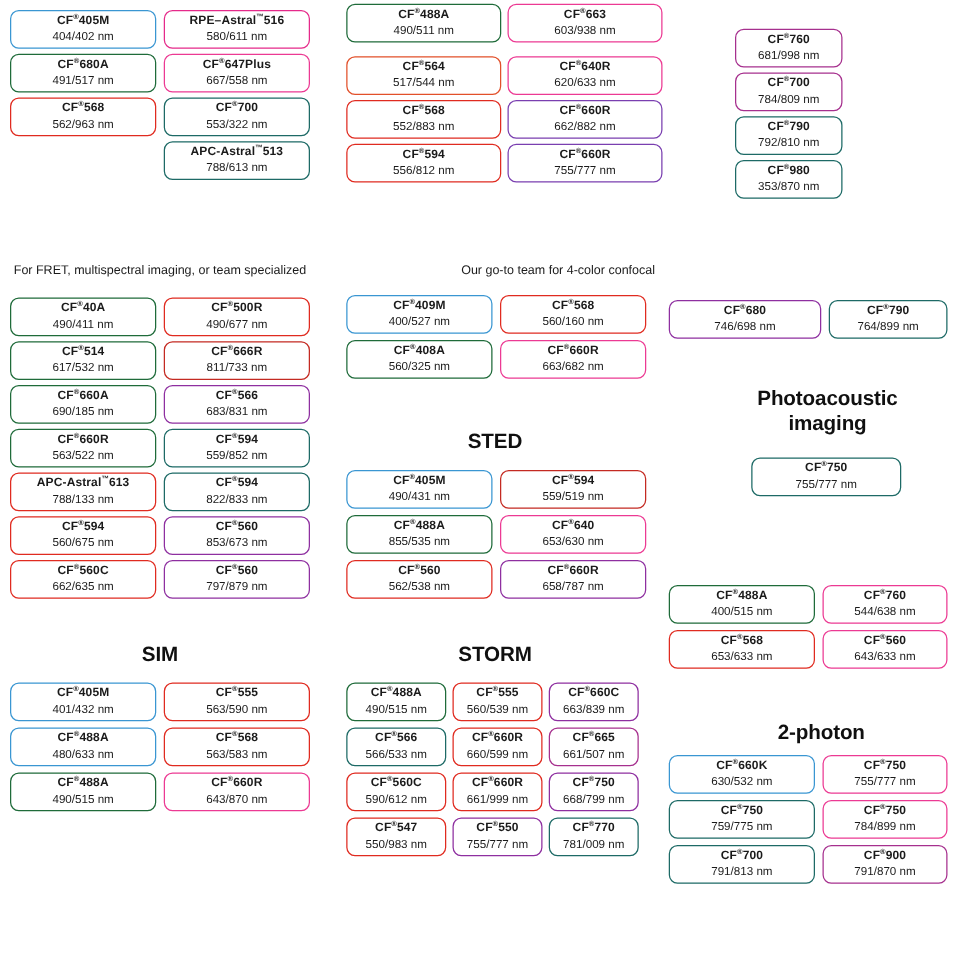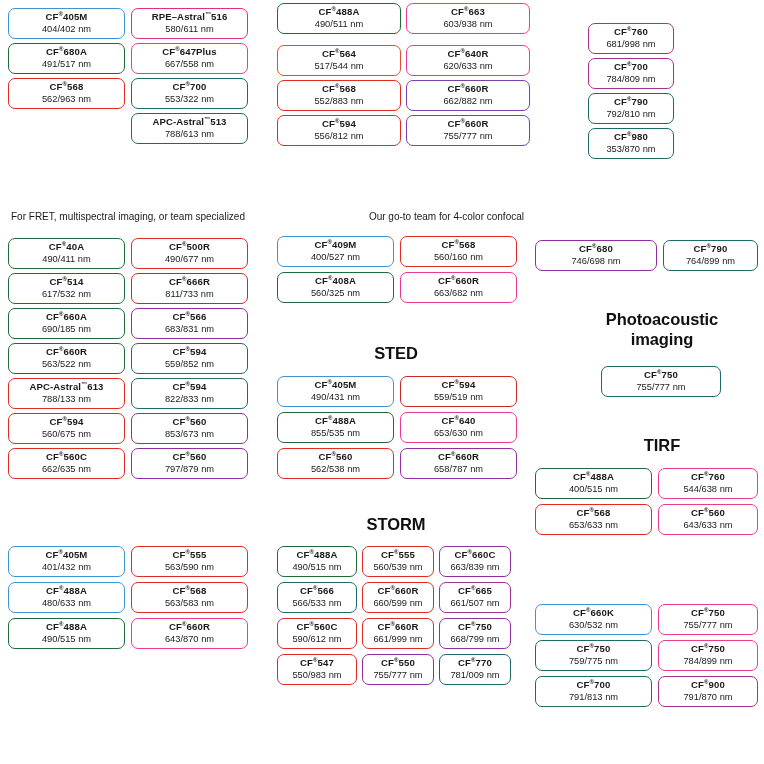--- a/index.html
+++ b/index.html
@@ -77,28 +77,29 @@
 <body>
 
 <div class="canvas">
 
   <div class="sec-sub" id="s-alt" style="left:0px; top:211px; width:256px;">For FRET, multispectral imaging, or team specialized</div>
 
   <div class="sec-sub" id="s-fab" style="left:268px; top:211px; width:256px;text-align:right;">Our go-to team for 4-color confocal</div>
 
   <div class="sec-title" id="t-sted" style="left:268px; top:344px; width:256px;">STED</div>
 
+  <div class="sec-title" id="t-sim" style="left:0px; top:515px; width:256px;">SIM</div>
 
   <div class="sec-title" id="t-storm" style="left:268px; top:515px; width:256px;">STORM</div>
 
   <div class="sec-title" id="t-photo1" style="left:560px; top:310px; width:204px;">Photoacoustic</div>
   <div class="sec-title" id="t-photo2" style="left:560px; top:330px; width:204px;">imaging</div>
 
-  <div class="sec-title" id="t-tirf" style="left:560px; top:436px; width:204px;">TIRF</div>
-
+
+  <div class="sec-title" id="t-2p" style="left:550px; top:577px; width:214px;">2-photon</div>
 
   <div id="chip-host">
       <div class="chip" style="left: 8px; top: 8px; width: 117px; height: 31px; border-color: rgb(58, 150, 210);">
         <div class="nm-name"><span>CF</span><span class="sup">®</span><span>405M</span></div>
         <div class="nm-spec">404/402 nm</div>
       </div>
       <div class="chip" style="left: 8px; top: 43px; width: 117px; height: 31px; border-color: rgb(31, 107, 58);">
         <div class="nm-name"><span>CF</span><span class="sup">®</span><span>680A</span></div>
         <div class="nm-spec">491/517 nm</div>
       </div>

